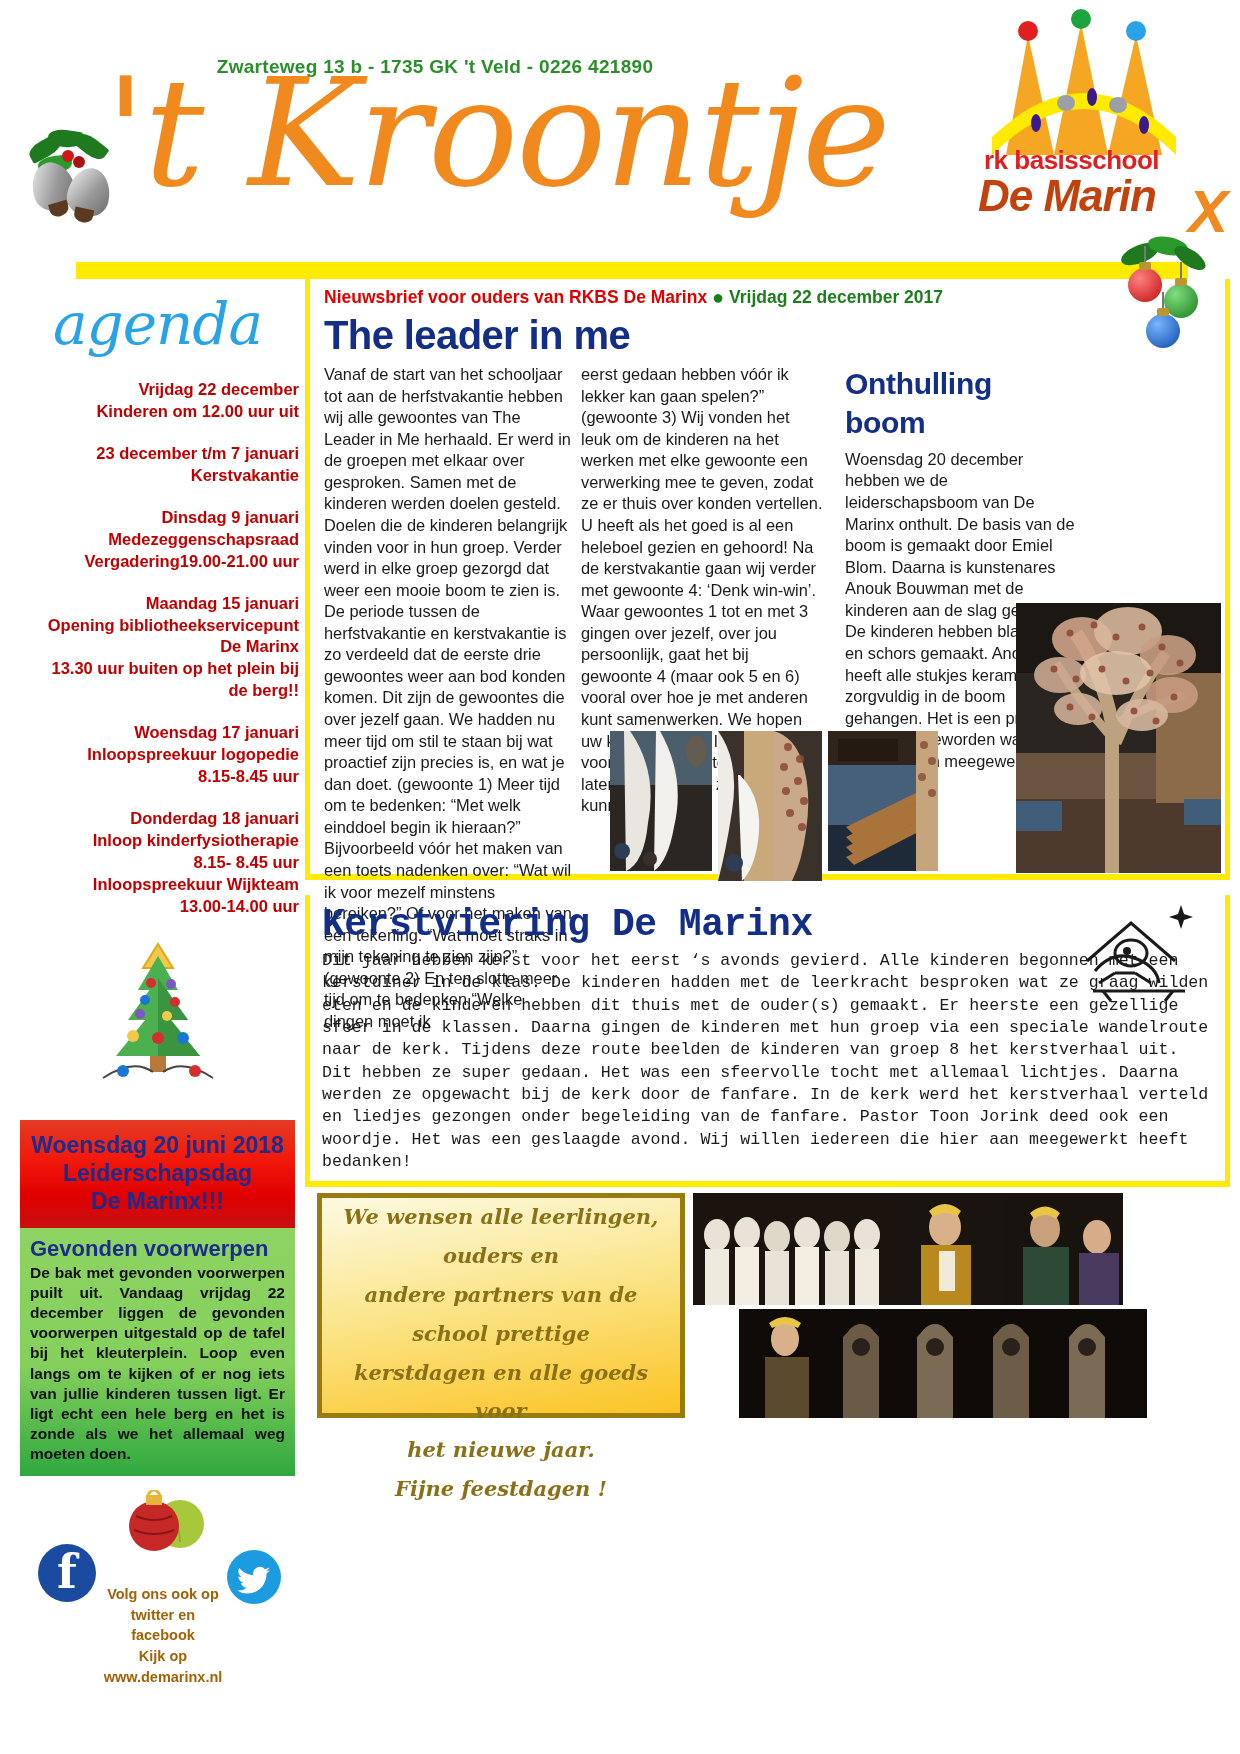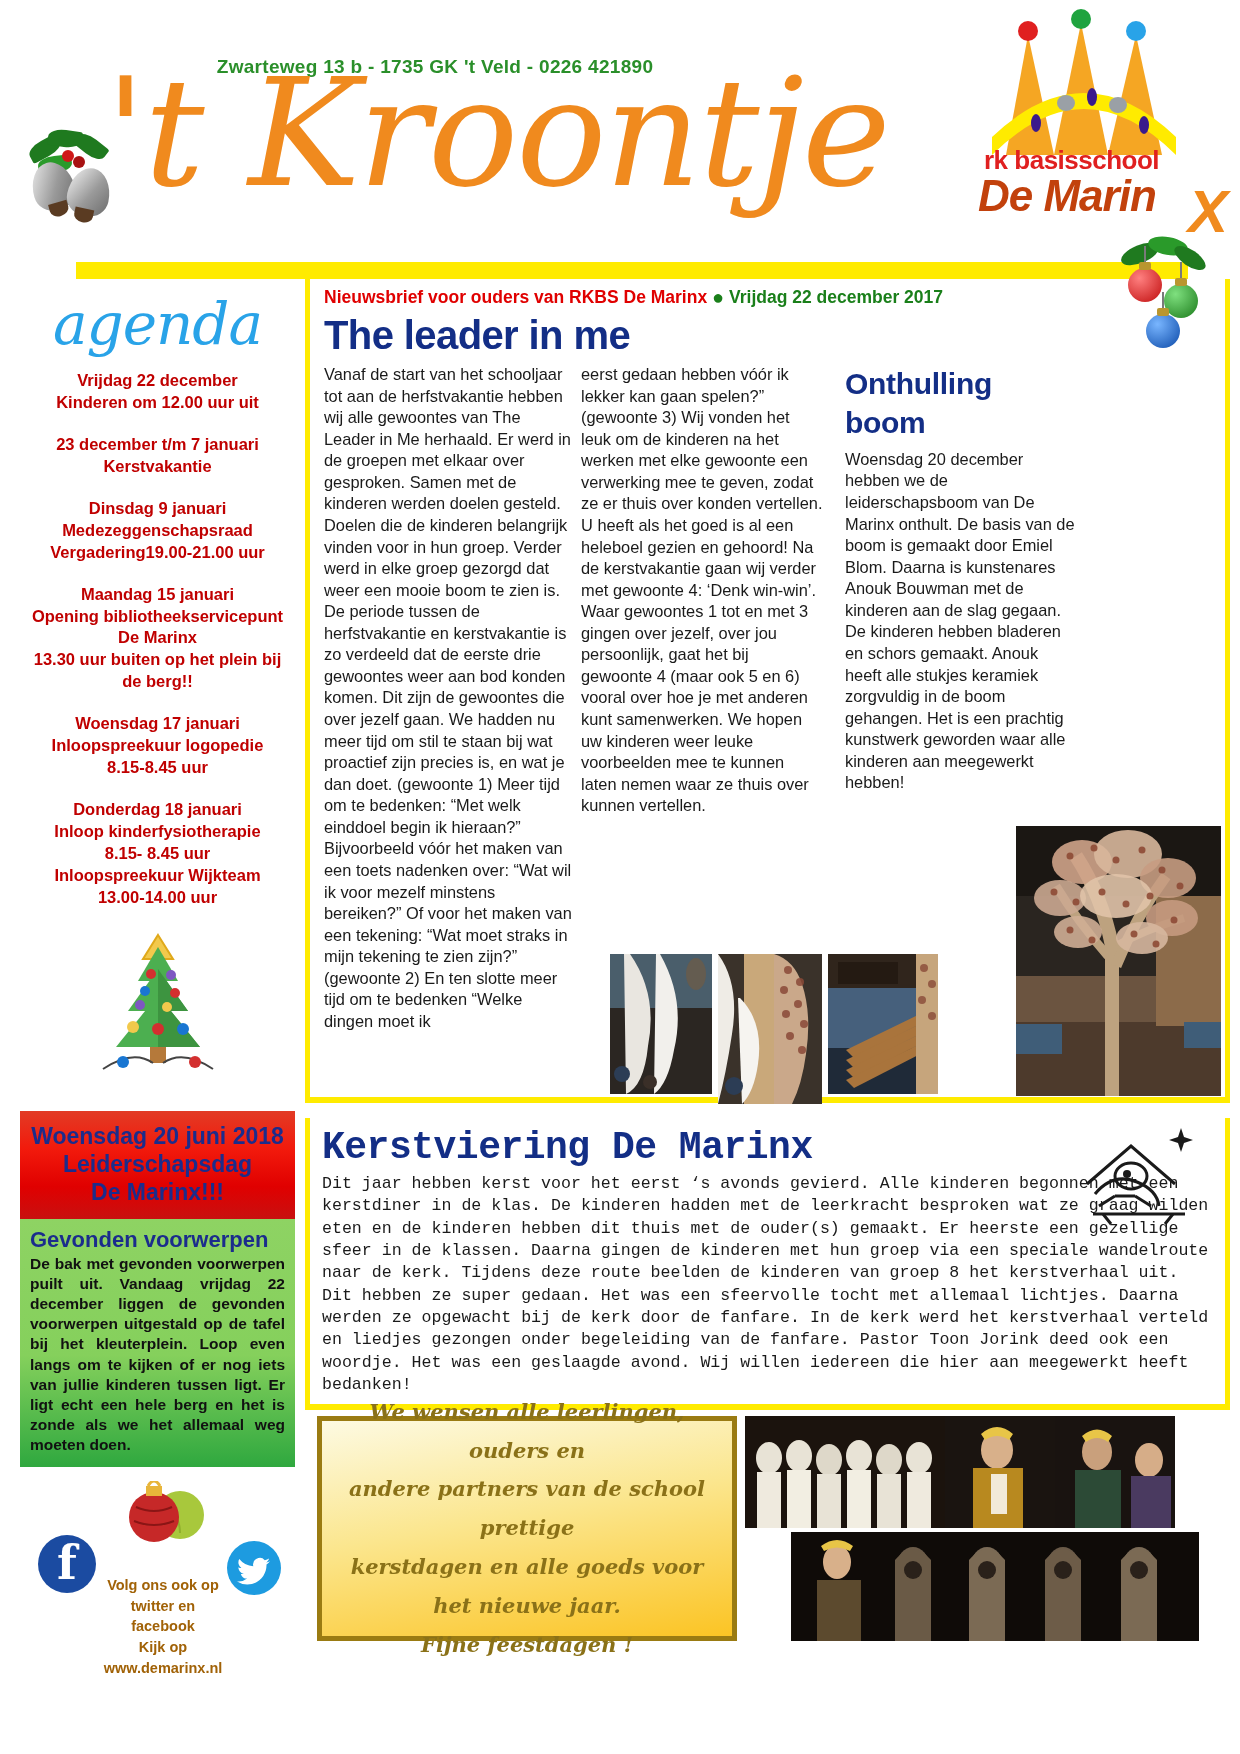--- a/index.html
+++ b/index.html
@@ -104,21 +104,21 @@
   .agenda-word {
     text-align: center;
     font-family: "DejaVu Serif", serif;
     font-style: italic;
     font-size: 58px;
     color: #29A3E8;
     line-height: 1;
     padding-top: 16px;
     letter-spacing: -1px;
   }
-  .agenda-list { margin-top: 17px; text-align: center; }
+  .agenda-list { margin-top: 26px; text-align: right; }
   .agenda-item {
     color: #C00000;
     font-weight: bold;
     font-size: 16.5px;
     line-height: 1.33;
     margin-bottom: 20px;
     padding: 0 6px;
   }
   .agenda-item div { white-space: nowrap; }
 
@@ -169,21 +169,21 @@
 
   
   .main {
     position: absolute; left: 305px; top: 0; width: 925px;
   }
   .main-top {
     position: relative;
     border-left: 5px solid #FFEB00;
     border-bottom: 6px solid #FFEB00;
     border-right: 5px solid #FFEB00;
-    height: 824px;
+    height: 601px;
     padding: 4px 0 0 10px;
   }
   .kicker {
     color: #E00000; font-weight: bold; font-size: 17.5px;
     margin-top: 3px; margin-left: 4px;
   }
   .kicker .dot { color: #1a7f1a; font-size: 20px; vertical-align: -1px; }
   .kicker .date { color: #1a7f1a; }
 
   .headline {
@@ -231,24 +231,24 @@
   }
   .nativity { position: absolute; right: 16px; top: 4px; width: 140px; height: 105px; }
 
   .wish-wrap {
     position: relative;
     margin: 6px 0 0 12px;
     width: 895px;
     display: flex;
   }
   .wish-box {
-    width: 420px; height: 225px;
+    width: 368px; height: 225px;
     background: linear-gradient(170deg,#fdfae2 0%,#fbe68e 45%,#fbc424 100%);
     border: 5px solid #9a7b12;
-    display: flex; align-items: center; justify-content: center;
+    display: flex; align-items: flex-start; justify-content: center;
   }
   .wish-text {
     font-family: "DejaVu Serif", serif;
     font-style: italic; font-weight: bold;
     color: #8a7118; font-size: 21px; line-height: 1.85;
     text-align: center; padding: 0 14px;
   }
   .wish-photos { position: relative; width: 470px; height: 225px; }
   .wp-top { position:absolute; left: 8px; top: 0; width: 430px; height: 112px; }
   .wp-bot { position:absolute; left: 54px; top: 116px; width: 408px; height: 109px; }

